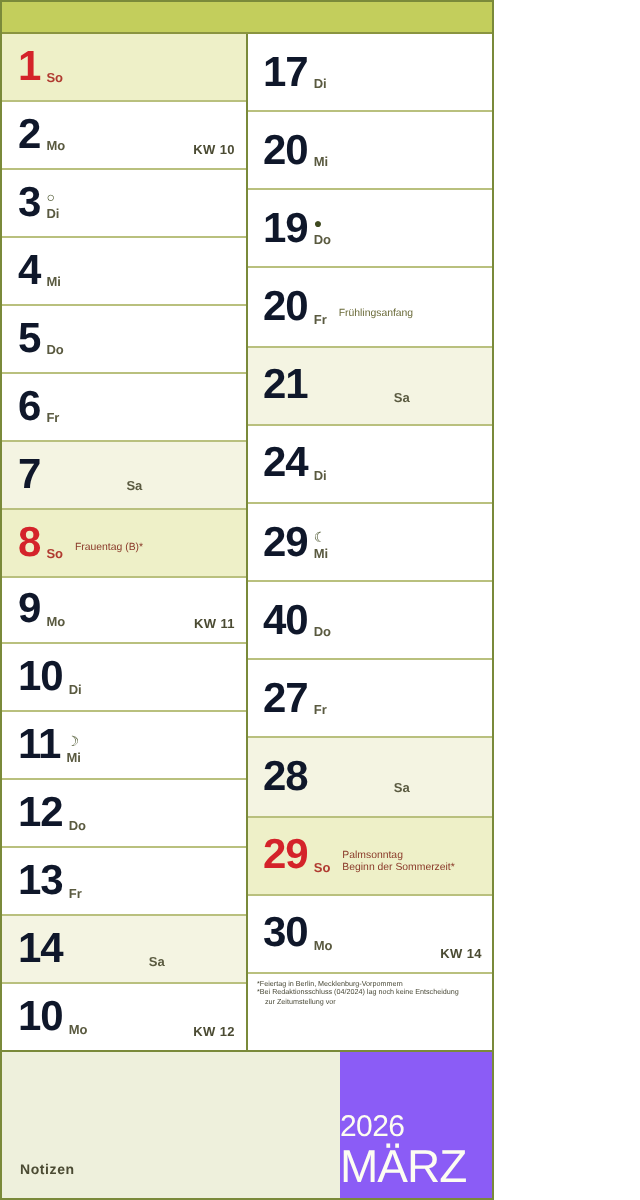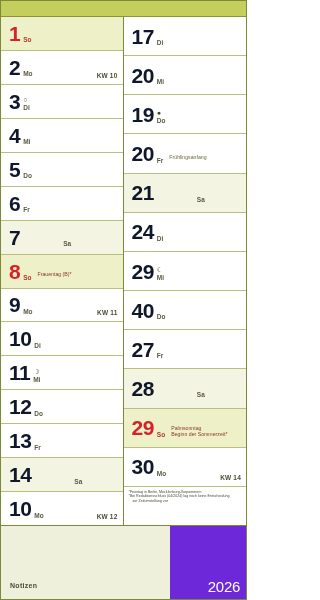--- a/index.html
+++ b/index.html
@@ -132,26 +132,26 @@
   .notizen-label{
     position:absolute;
     left:9px;bottom:10px;
     font-size:7px;
     color:#4b4b33;
     font-weight:bold;
     letter-spacing:0.3px;
   }
   .monthbox{
     flex:1 1 auto;
-    background:#6d28d9;
+    background:#8b5cf6;
     position:relative;
     box-sizing:border-box;
     display:flex;
     flex-direction:column;
-    align-items:flex-end;
+    align-items:flex-start;
     justify-content:flex-end;
     padding:0 6px 4px 0;
   }
   .year{
     font-size:15px;
     color:#fdfdf2;
     line-height:16px;
     letter-spacing:-0.3px;
   }
   .monthname{
@@ -378,16 +378,17 @@
         </div>
       </div>
   </div>
 
   <div class="footer">
     <div class="notizen">
       <div class="notizen-label">Notizen</div>
     </div>
     <div class="monthbox">
       <div class="year">2026</div>
+      <div class="monthname">MÄRZ</div>
     </div>
   </div>
 
 </div>
 
 </body></html>

